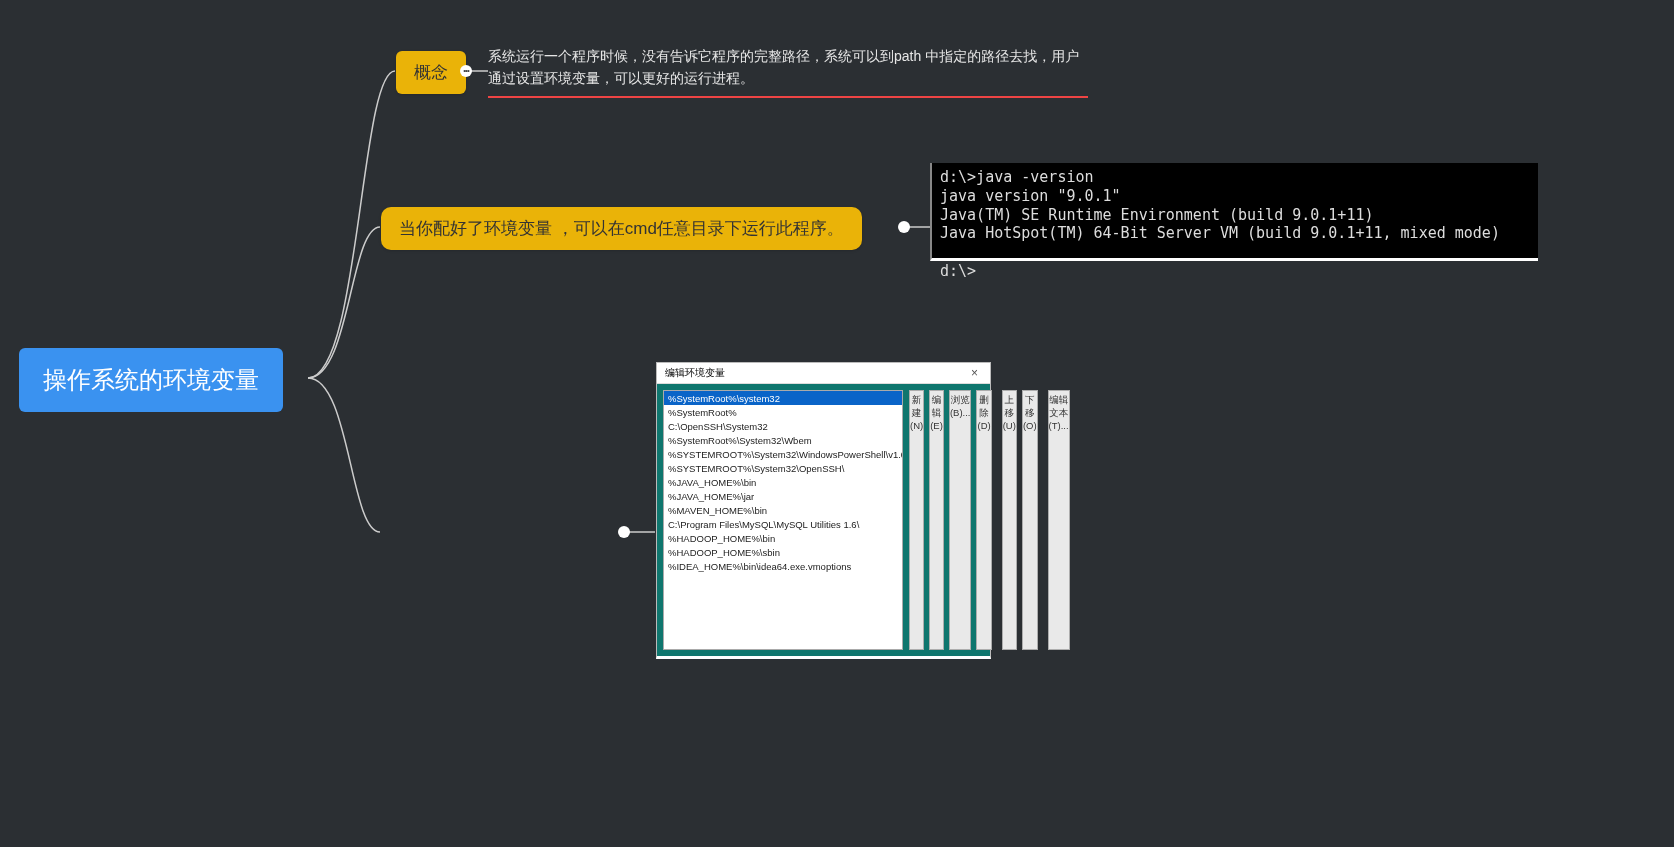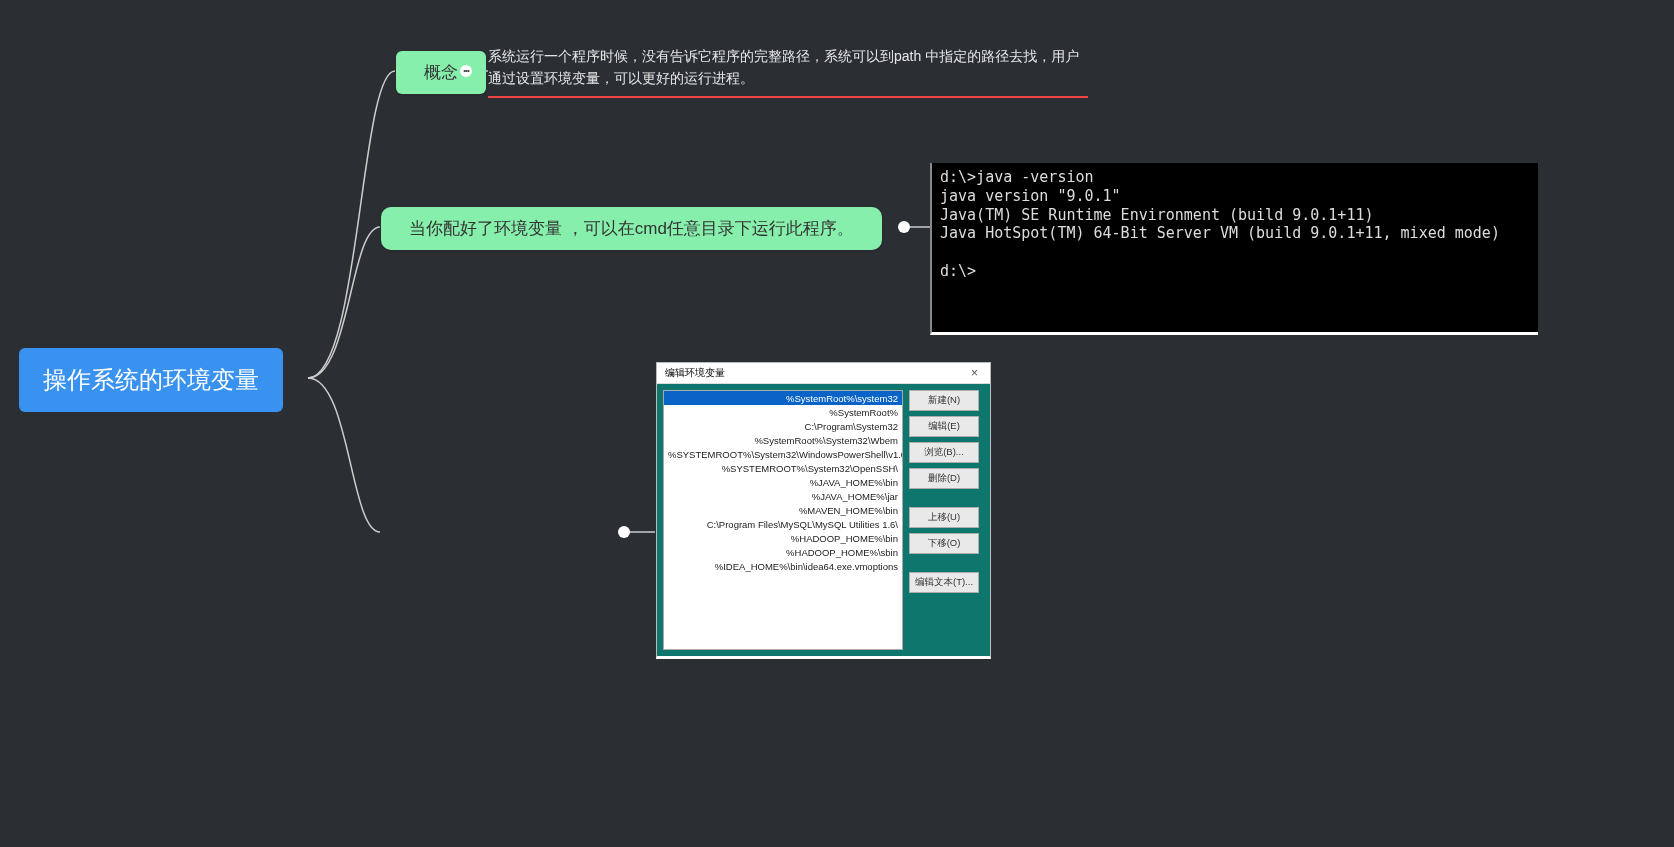--- a/index.html
+++ b/index.html
@@ -8,23 +8,23 @@
     height: 847px;
     background: #2b2f33;
     position: relative;
     font-family: "Microsoft YaHei", Arial, sans-serif;
     overflow: hidden;
   }
   .canvas { position: relative; width: 100%; height: 100%; }
   svg.connectors { position: absolute; top:0; left:0; width:1674px; height:847px; pointer-events:none; }
   .node {
     position: absolute;
-    background: #86efac;
+    background: #eab308;
     border-radius: 6px;
-    padding: 10px 28px;
+    padding: 10px 18px;
     font-size: 17px;
     color: #333;
     white-space: nowrap;
     box-shadow: 0 1px 3px rgba(0,0,0,0.15);
   }
   .root-node {
     position: absolute;
     background: #3a92f0;
     color: #fff;
     border-radius: 6px;
@@ -64,25 +64,24 @@
   .dialog-titlebar {
     display:flex; justify-content:space-between; align-items:center;
     background:#fff; border-bottom:1px solid #ddd;
     padding: 3px 8px; font-size:10px;
   }
   .dialog-content { display:flex; padding: 6px; gap:6px; }
   .listbox {
     background:#fff; border:1px solid #aaa;
     width: 240px; height: 260px; overflow:hidden;
     font-size: 9.5px;
-    text-align: right;
   }
   .listbox div { padding: 1.5px 4px; white-space:nowrap; color:#222; }
   .listbox .selected { background:#0a64c8; color:#fff; }
-  .btn-col { display:flex; flex-direction:column; gap:5px; width:70px; }
+  .btn-col { display:flex; flex-direction:row; gap:5px; width:70px; }
   .btn-col .wbtn, .dlg-footer .wbtn {
     background: #e9e9e9; border:1px solid #adadad; font-size:9.5px;
     padding: 3px 0; text-align:center; color:#333;
   }
   .dlg-footer { display:flex; justify-content:flex-end; gap:10px; padding:6px 10px 8px; }
   .dlg-footer .wbtn { width:60px; }
   .dot {
     position:absolute; width:12px; height:12px; border-radius:50%;
     background:#fff;
   }
@@ -115,39 +114,39 @@
   </div>
   <div class="dot small-dash" style="left:460px; top:65px;"></div>
   <div class="desc-text" style="left:488px; top:45px;">
     <span>系统运行一个程序时候，没有告诉它程序的完整路径，系统可以到path 中指定的路径去找，用户通过设置环境变量，可以更好的运行进程。</span>
   </div>
 
   <div class="node" style="left:381px; top:207px;border-radius:10px;">
     <span>当你配好了环境变量 ，可以在cmd任意目录下运行此程序。</span>
   </div>
   <div class="dot" style="left:898px; top:221px;"></div>
-  <div class="terminal" style="left:930px; top:163px; width:608px; height:172px;"><span>d:\&gt;java -version
+  <div class="terminal" style="left:930px; top:163px; width:608px; height:98px;"><span>d:\&gt;java -version
 java version "9.0.1"
 Java(TM) SE Runtime Environment (build 9.0.1+11)
 Java HotSpot(TM) 64-Bit Server VM (build 9.0.1+11, mixed mode)
 
 d:\&gt;</span></div>
 
   <div class="dot" style="left:618px; top:526px;"></div>
 
   <div class="dialog" style="left:656px; top:362px;">
     <div class="dialog-titlebar">
       <span>编辑环境变量</span>
       <span class="close-x">×</span>
     </div>
     <div class="dialog-content">
       <div class="listbox">
         <div class="selected">%SystemRoot%\system32</div>
         <div>%SystemRoot%</div>
-        <div>C:\Program\System32</div>
+        <div>C:\OpenSSH\System32</div>
         <div>%SystemRoot%\System32\Wbem</div>
         <div>%SYSTEMROOT%\System32\WindowsPowerShell\v1.0\</div>
         <div>%SYSTEMROOT%\System32\OpenSSH\</div>
         <div>%JAVA_HOME%\bin</div>
         <div>%JAVA_HOME%\jar</div>
         <div>%MAVEN_HOME%\bin</div>
         <div>C:\Program Files\MySQL\MySQL Utilities 1.6\</div>
         <div>%HADOOP_HOME%\bin</div>
         <div>%HADOOP_HOME%\sbin</div>
         <div>%IDEA_HOME%\bin\idea64.exe.vmoptions</div>

